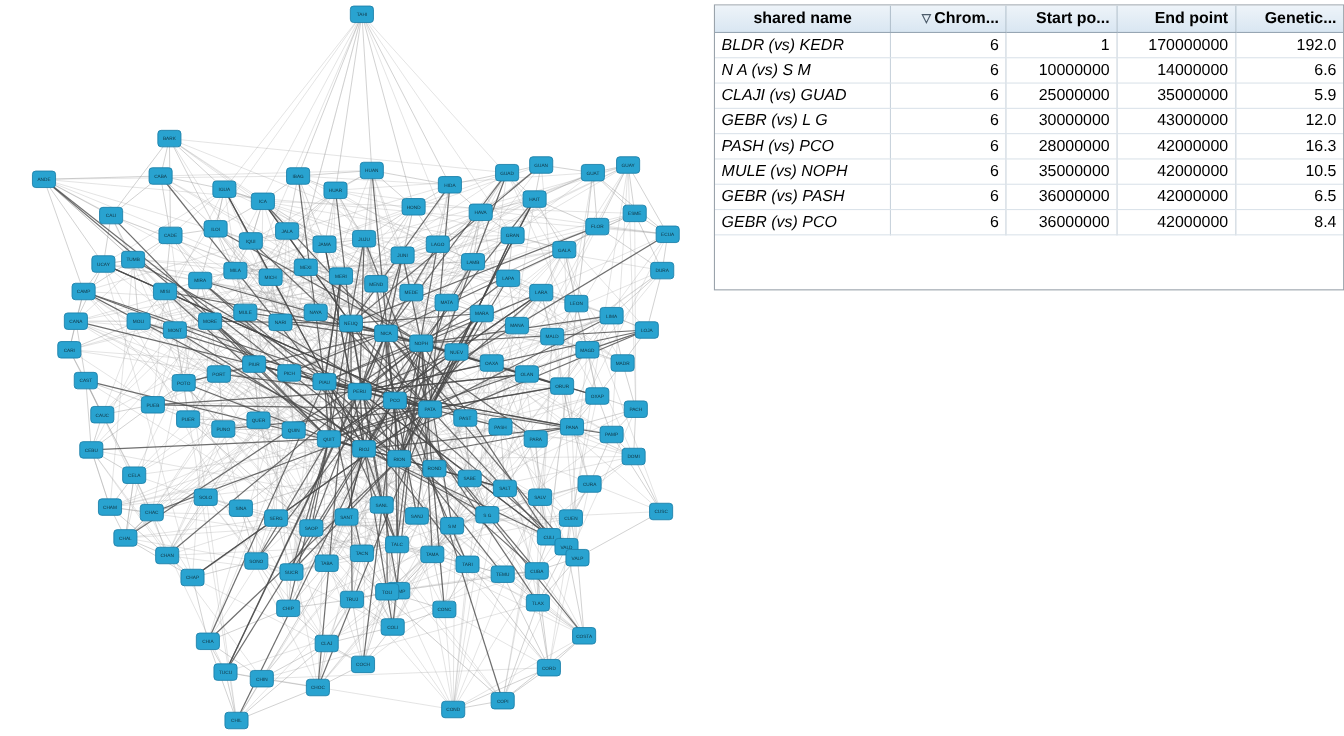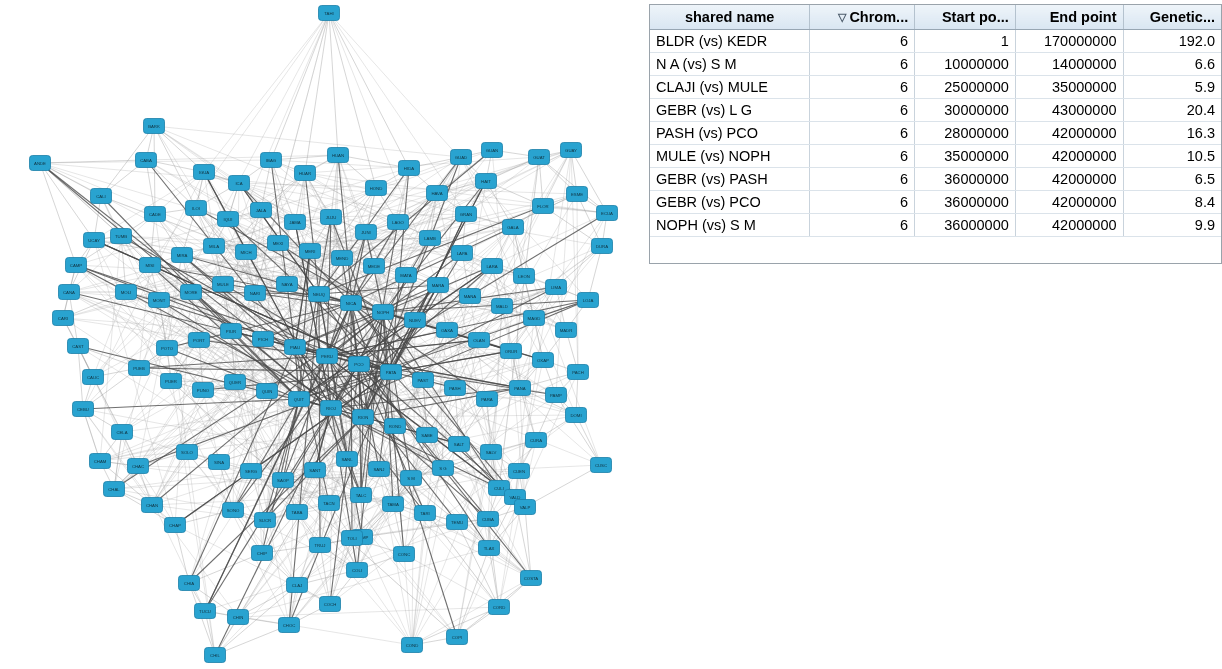--- a/index.html
+++ b/index.html
@@ -65,21 +65,21 @@
   table.grid thead th:last-child { border-right: none; }
   table.grid tbody td {
     border-right: 1px solid #c9d3dc;
     border-bottom: 1px solid #dbe3ea;
     height: 22px;
     padding: 0 6px;
     white-space: nowrap;
     background: #ffffff;
   }
   table.grid tbody td:last-child { border-right: none; }
-  td.c-name { text-align: left; }
+  td.c-name { text-align: left; font-style: italic; }
   td.c-num  { text-align: right; }
   .filter-glyph {
     display: inline-block;
     margin-right: 3px;
     color: #4d5c6b;
     font-size: 11px;
     vertical-align: 1px;
   }
 
   
@@ -1745,32 +1745,32 @@
               <td class="c-num">192.0</td>
             </tr>
             <tr>
               <td class="c-name">N A (vs) S M</td>
               <td class="c-num">6</td>
               <td class="c-num">10000000</td>
               <td class="c-num">14000000</td>
               <td class="c-num">6.6</td>
             </tr>
             <tr>
-              <td class="c-name">CLAJI (vs) MULE</td>
+              <td class="c-name">CLAJI (vs) GUAD</td>
               <td class="c-num">6</td>
               <td class="c-num">25000000</td>
               <td class="c-num">35000000</td>
               <td class="c-num">5.9</td>
             </tr>
             <tr>
               <td class="c-name">GEBR (vs) L G</td>
               <td class="c-num">6</td>
               <td class="c-num">30000000</td>
               <td class="c-num">43000000</td>
-              <td class="c-num">20.4</td>
+              <td class="c-num">12.0</td>
             </tr>
             <tr>
               <td class="c-name">PASH (vs) PCO</td>
               <td class="c-num">6</td>
               <td class="c-num">28000000</td>
               <td class="c-num">42000000</td>
               <td class="c-num">16.3</td>
             </tr>
             <tr>
               <td class="c-name">MULE (vs) NOPH</td>
@@ -1786,25 +1786,18 @@
               <td class="c-num">42000000</td>
               <td class="c-num">6.5</td>
             </tr>
             <tr>
               <td class="c-name">GEBR (vs) PCO</td>
               <td class="c-num">6</td>
               <td class="c-num">36000000</td>
               <td class="c-num">42000000</td>
               <td class="c-num">8.4</td>
             </tr>
-            <tr>
-              <td class="c-name">NOPH (vs) S M</td>
-              <td class="c-num">6</td>
-              <td class="c-num">36000000</td>
-              <td class="c-num">42000000</td>
-              <td class="c-num">9.9</td>
-            </tr>
           </tbody>
       </table>
     </div>
 
   </div>
 </div>
 
 </body></html>

